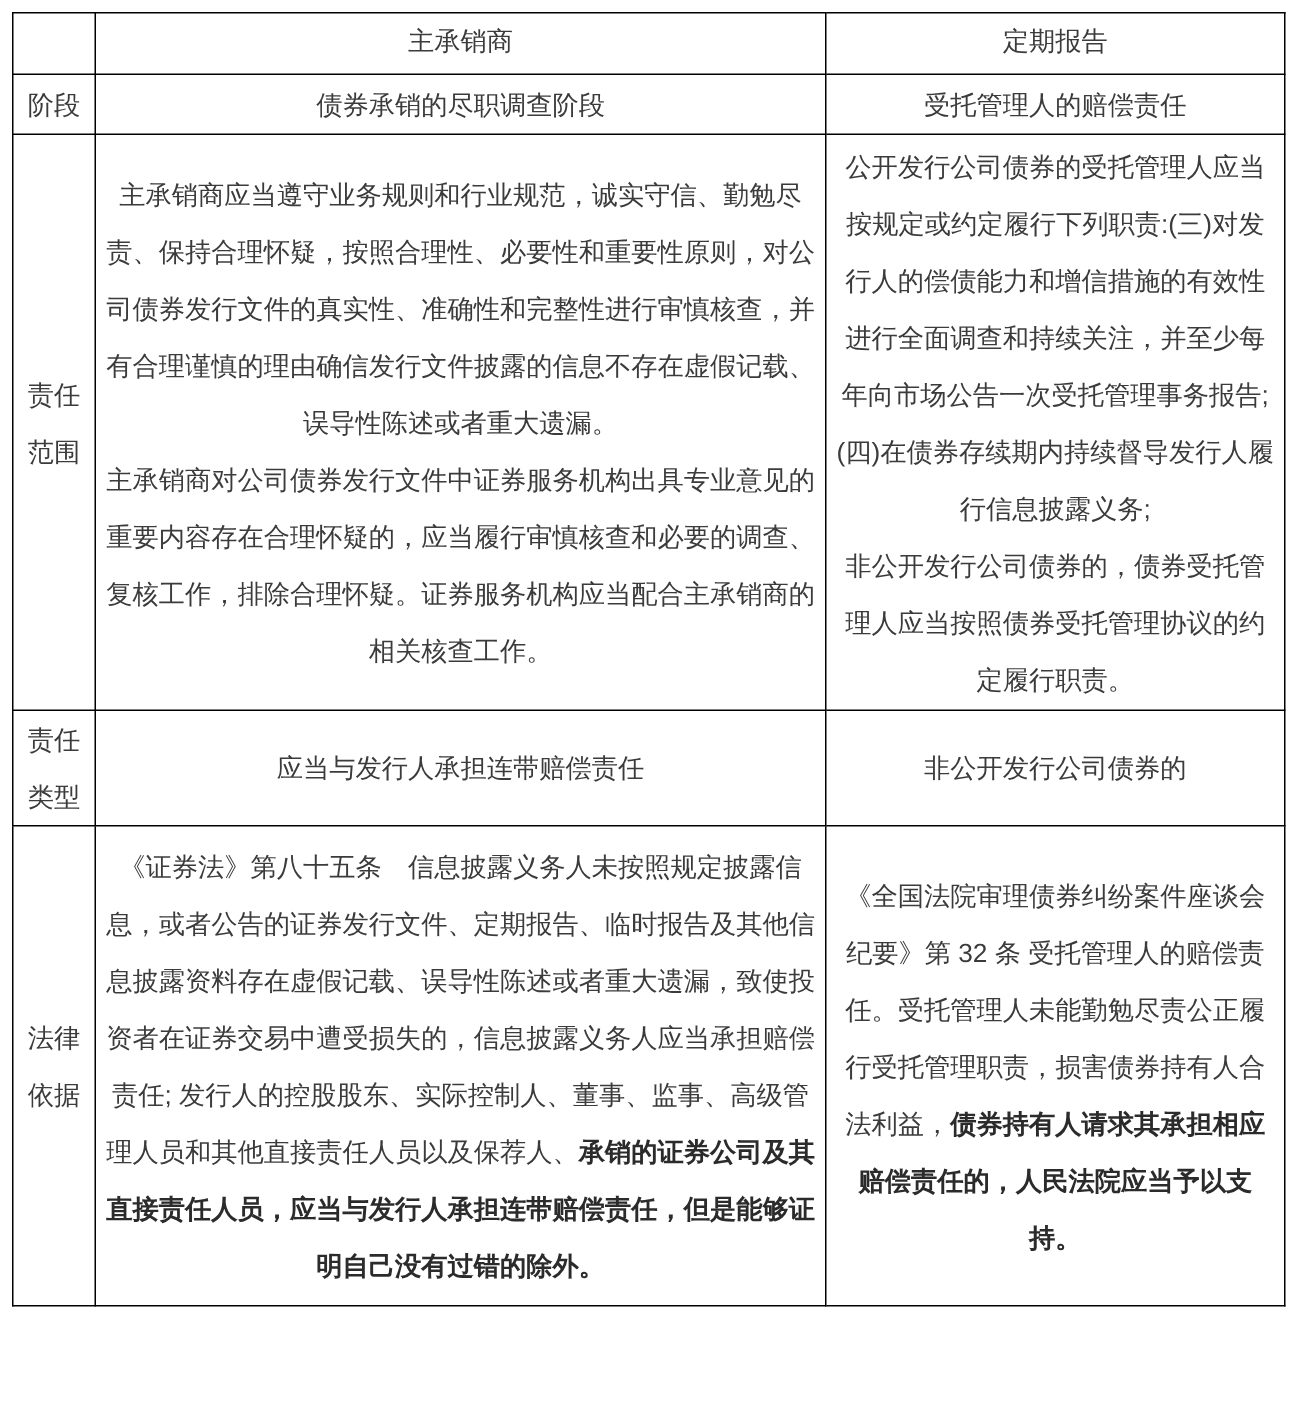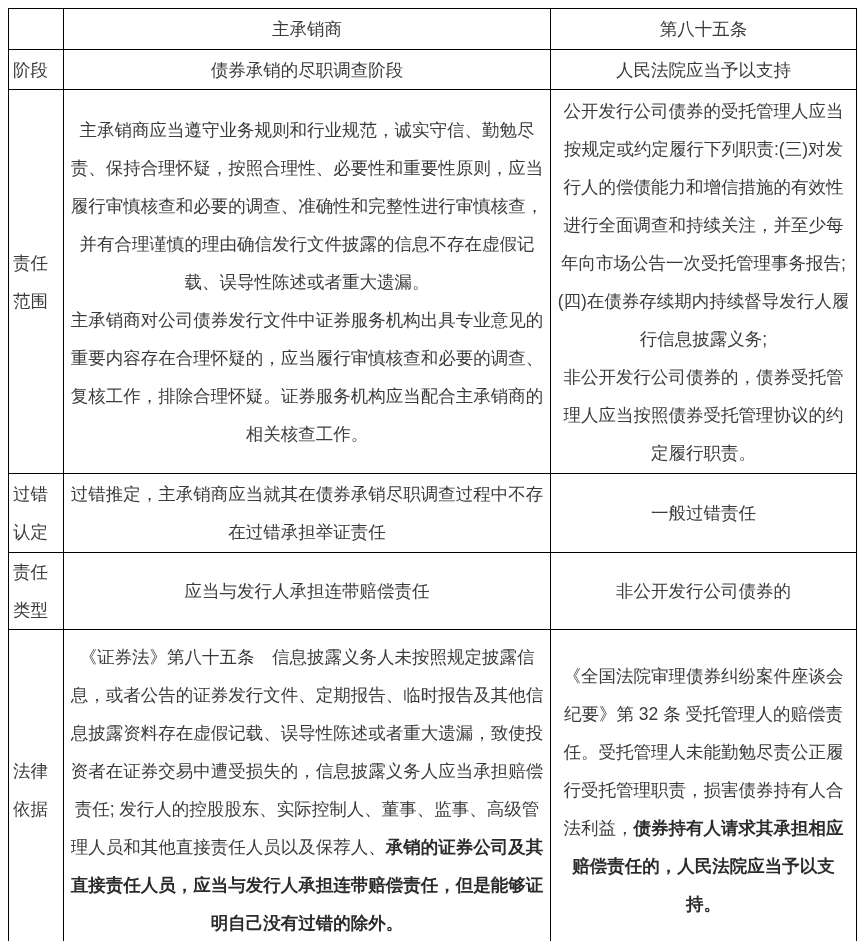--- a/index.html
+++ b/index.html
@@ -37,25 +37,26 @@
   tr.r-stage   { height: 40px; }
   tr.r-scope   { height: 384px; }
   tr.r-fault   { height: 79px; }
   tr.r-type    { height: 68px; }
   tr.r-legal   { height: 320px; }
   th.col-h {
     font-weight: bold;
     color: #2b2b2b;
     text-align: center;
     line-height: 24px;
+    font-family: Liberation Mono, monospace;
   }
   th.row-label {
     font-weight: bold;
     color: #2b2b2b;
-    text-align: left;
+    text-align: center;
     padding: 0 4px;
     line-height: 38px;
   }
   th.row-label div { line-height: 38px; }
   td.cell {
     padding: 0 6px;
     text-align: center;
   }
   td.cell.center { padding: 0 2px; }
   td.cell p { margin: 0; padding: 0; }
@@ -68,57 +69,45 @@
   <table class="cmp">
     <colgroup>
       <col class="c0">
         <col class="c1">
         <col class="c2">
     </colgroup>
     <tbody>
         <tr class="r-header">
       <th class="col-h"></th>
       <th class="col-h">主承销商</th>
-      <th class="col-h">第八十五条</th>
+      <th class="col-h">定期报告</th>
     </tr>
     <tr class="r-stage">
       <th class="row-label">
             <div>阶段</div>
           </th>
       <td class="cell center">
             <p><span>债券承销的尽职调查阶段</span></p>
           </td>
       <td class="cell center">
-            <p><span>人民法院应当予以支持</span></p>
+            <p><span>受托管理人的赔偿责任</span></p>
           </td>
     </tr>
     <tr class="r-scope">
       <th class="row-label">
             <div>责任</div>
             <div>范围</div>
           </th>
       <td class="cell">
-            <p><span>主承销商应当遵守业务规则和行业规范，诚实守信、勤勉尽责、保持合理怀疑，按照合理性、必要性和重要性原则，应当履行审慎核查和必要的调查、准确性和完整性进行审慎核查，并有合理谨慎的理由确信发行文件披露的信息不存在虚假记载、误导性陈述或者重大遗漏。</span></p>
+            <p><span>主承销商应当遵守业务规则和行业规范，诚实守信、勤勉尽责、保持合理怀疑，按照合理性、必要性和重要性原则，对公司债券发行文件的真实性、准确性和完整性进行审慎核查，并有合理谨慎的理由确信发行文件披露的信息不存在虚假记载、误导性陈述或者重大遗漏。</span></p>
             <p><span>主承销商对公司债券发行文件中证券服务机构出具专业意见的重要内容存在合理怀疑的，应当履行审慎核查和必要的调查、复核工作，排除合理怀疑。证券服务机构应当配合主承销商的相关核查工作。</span></p>
           </td>
       <td class="cell">
             <p><span>公开发行公司债券的受托管理人应当按规定或约定履行下列职责:(三)对发行人的偿债能力和增信措施的有效性进行全面调查和持续关注，并至少每年向市场公告一次受托管理事务报告; (四)在债券存续期内持续督导发行人履行信息披露义务;</span></p>
             <p><span>非公开发行公司债券的，债券受托管理人应当按照债券受托管理协议的约定履行职责。</span></p>
-          </td>
-    </tr>
-    <tr class="r-fault">
-      <th class="row-label">
-            <div>过错</div>
-            <div>认定</div>
-          </th>
-      <td class="cell">
-            <p><span>过错推定，主承销商应当就其在债券承销尽职调查过程中不存在过错承担举证责任</span></p>
-          </td>
-      <td class="cell">
-            <p><span>一般过错责任</span></p>
           </td>
     </tr>
     <tr class="r-type">
       <th class="row-label">
             <div>责任</div>
             <div>类型</div>
           </th>
       <td class="cell">
             <p><span>应当与发行人承担连带赔偿责任</span></p>
           </td>

